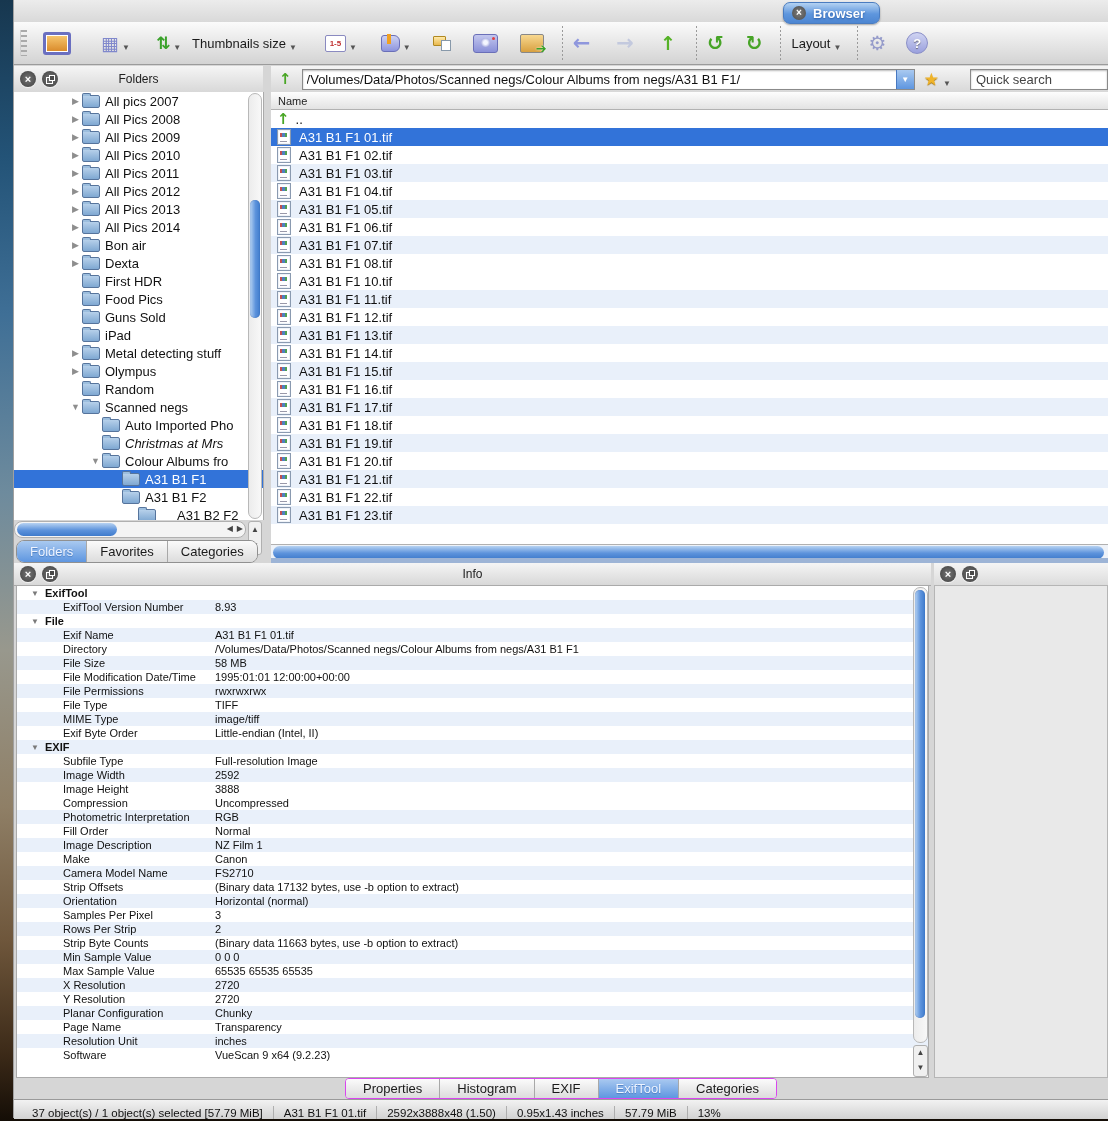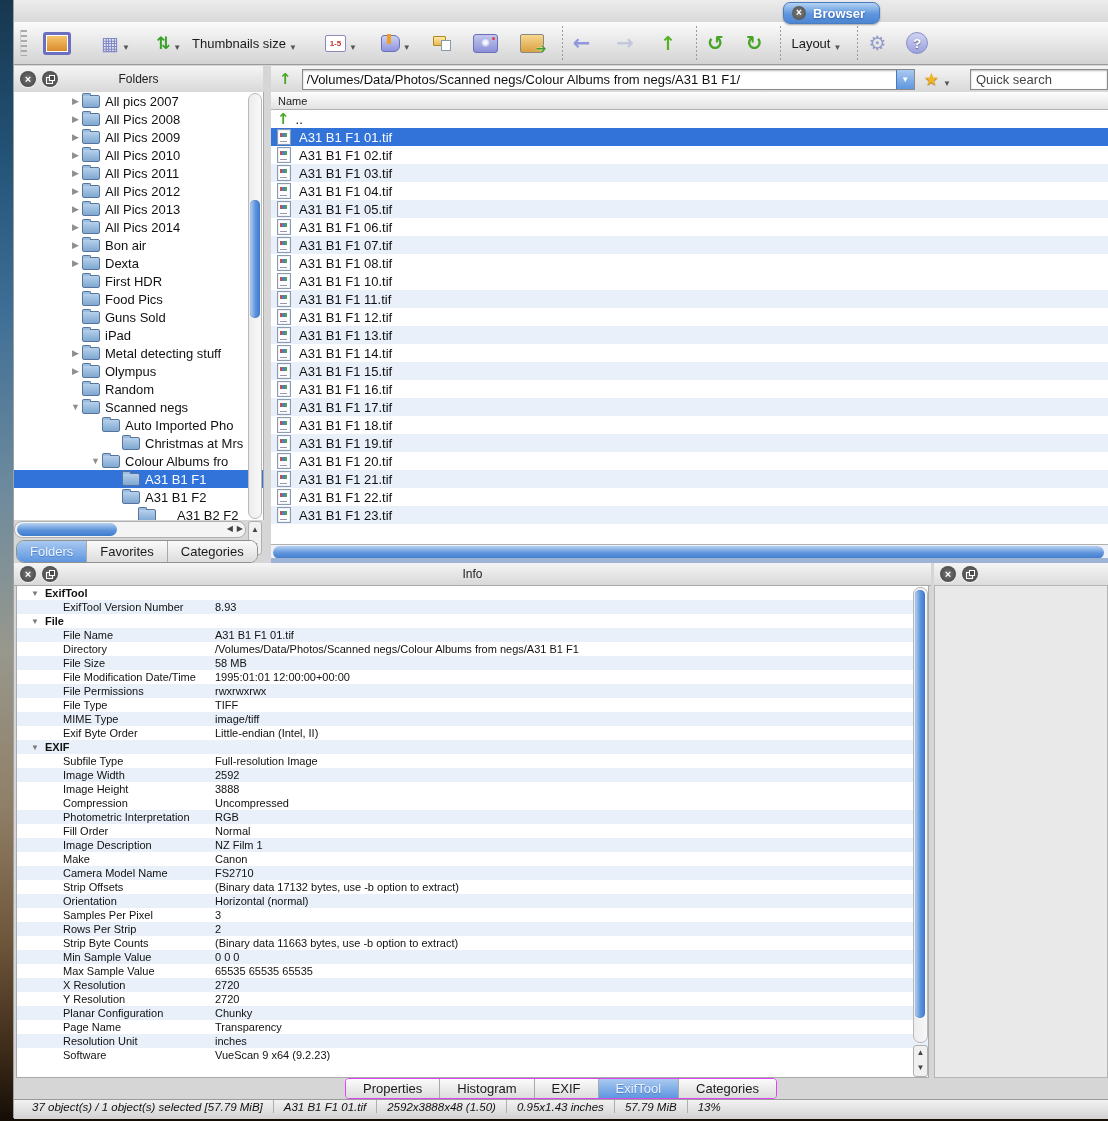--- a/index.html
+++ b/index.html
@@ -166,21 +166,21 @@
   .tabbar{position:absolute;left:0;top:1078px;right:0;height:21px;background:#d6d6d6;
     display:flex;justify-content:center;}
   .tabbar-inner{width:917px;display:flex;justify-content:center;}
   .btab-group{display:flex;border:1px solid #d946ef;border-radius:4px;overflow:hidden;height:19px;background:#e8e8e8;}
   .btab{padding:0 17px;font-size:13px;display:flex;align-items:center;color:#1a1a1a;
     background:linear-gradient(#fbfbfb,#dcdcdc);border-right:1px solid #a8a8a8;}
   .btab:last-child{border-right:none;}
   .btab.on{background:linear-gradient(#a9c9f0,#5e96e0);color:#eef4ff;text-shadow:0 1px 1px #4a7cc0;}
   .statusbar{position:absolute;left:0;top:1099px;right:0;height:19px;
     background:linear-gradient(#f2f2f2,#d2d2d2);border-top:1px solid #9a9a9a;
-    display:flex;align-items:flex-start;font-size:11.5px;color:#111;font-style:italic;}
+    display:flex;align-items:flex-end;font-size:11.5px;color:#111;}
   .sitem{padding:0 10px;border-right:1px solid #aeaeae;height:13px;display:flex;align-items:center;white-space:nowrap;}
   .sitem:first-child{padding-left:18px;}
   .sitem:last-child{border-right:none;}
 </style>
 </head>
 <body>
 
 <div class="desktop"></div>
 
 <div class="window">
@@ -353,21 +353,21 @@
         <div class="trow" style="padding-left: 56px;">
           <span class="arr">▼</span>
           <span class="fold"></span>
           <span>Scanned negs</span>
         </div>
         <div class="trow" style="padding-left: 76px;">
           <span class="arr"></span>
           <span class="fold"></span>
           <span>Auto Imported Pho</span>
         </div>
-        <div class="trow" style="padding-left: 96px;">
+        <div class="trow" style="padding-left: 76px; font-style: italic;">
           <span class="arr"></span>
           <span class="fold"></span>
           <span>Christmas at Mrs</span>
         </div>
         <div class="trow" style="padding-left: 76px;">
           <span class="arr">▼</span>
           <span class="fold"></span>
           <span>Colour Albums fro</span>
         </div>
         <div class="trow sel" style="padding-left: 96px;">
@@ -537,21 +537,21 @@
         </div>
         <div class="irow alt">
           <span class="ilabel">ExifTool Version Number</span>
           <span class="ival">8.93</span>
         </div>
         <div class="irow">
           <span class="gtri">▼</span>
           <span class="gname">File</span>
         </div>
         <div class="irow alt">
-          <span class="ilabel">File Name</span>
+          <span class="ilabel">Exif Name</span>
           <span class="ival">A31 B1 F1 01.tif</span>
         </div>
         <div class="irow">
           <span class="ilabel">Directory</span>
           <span class="ival">/Volumes/Data/Photos/Scanned negs/Colour Albums from negs/A31 B1 F1</span>
         </div>
         <div class="irow alt">
           <span class="ilabel">File Size</span>
           <span class="ival">58 MB</span>
         </div>

